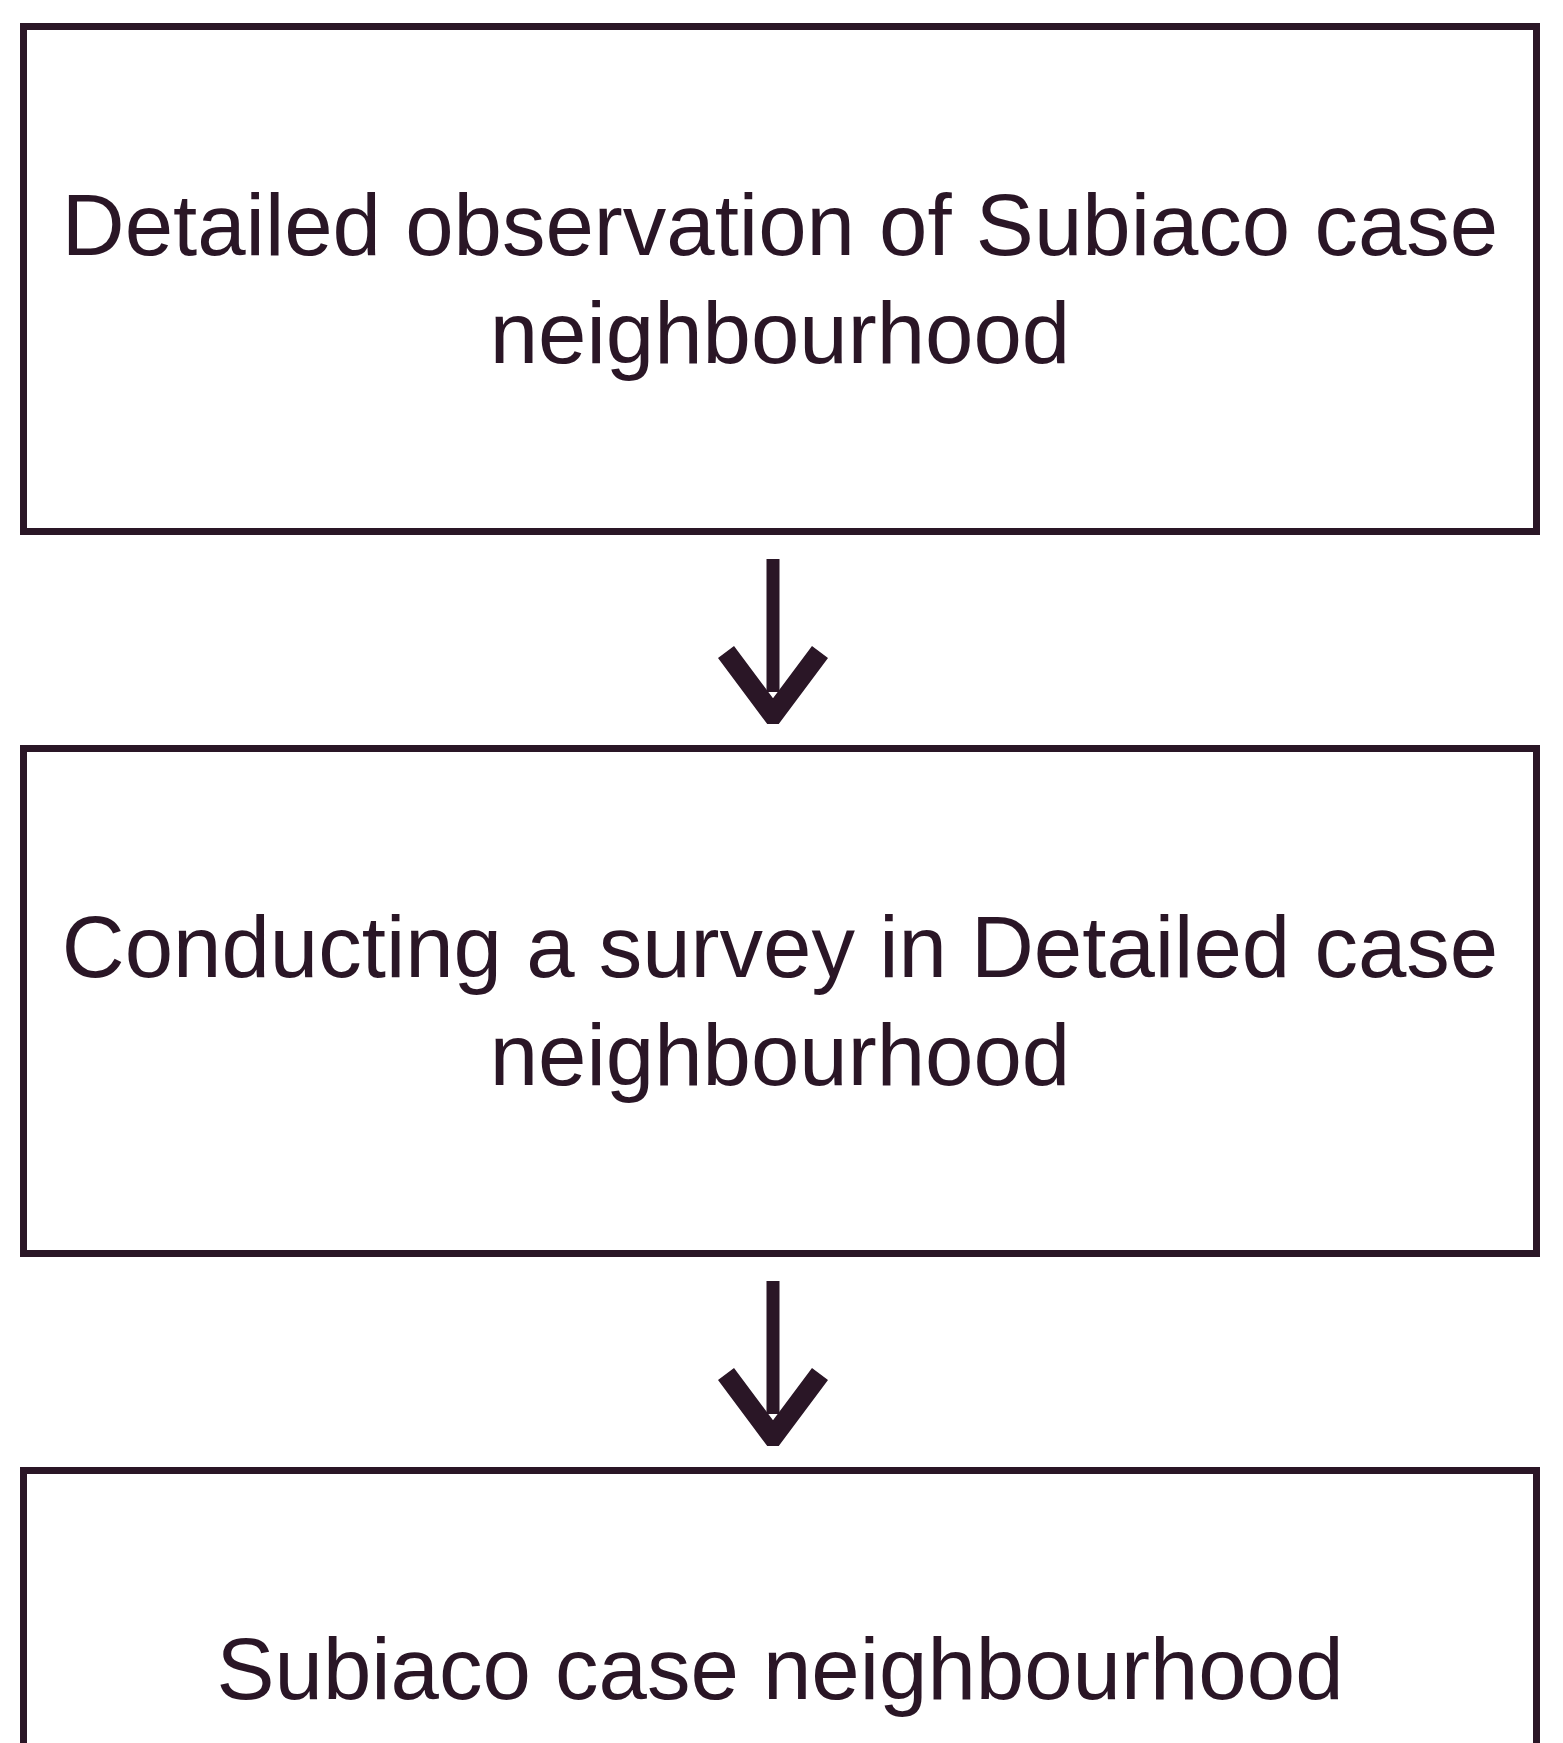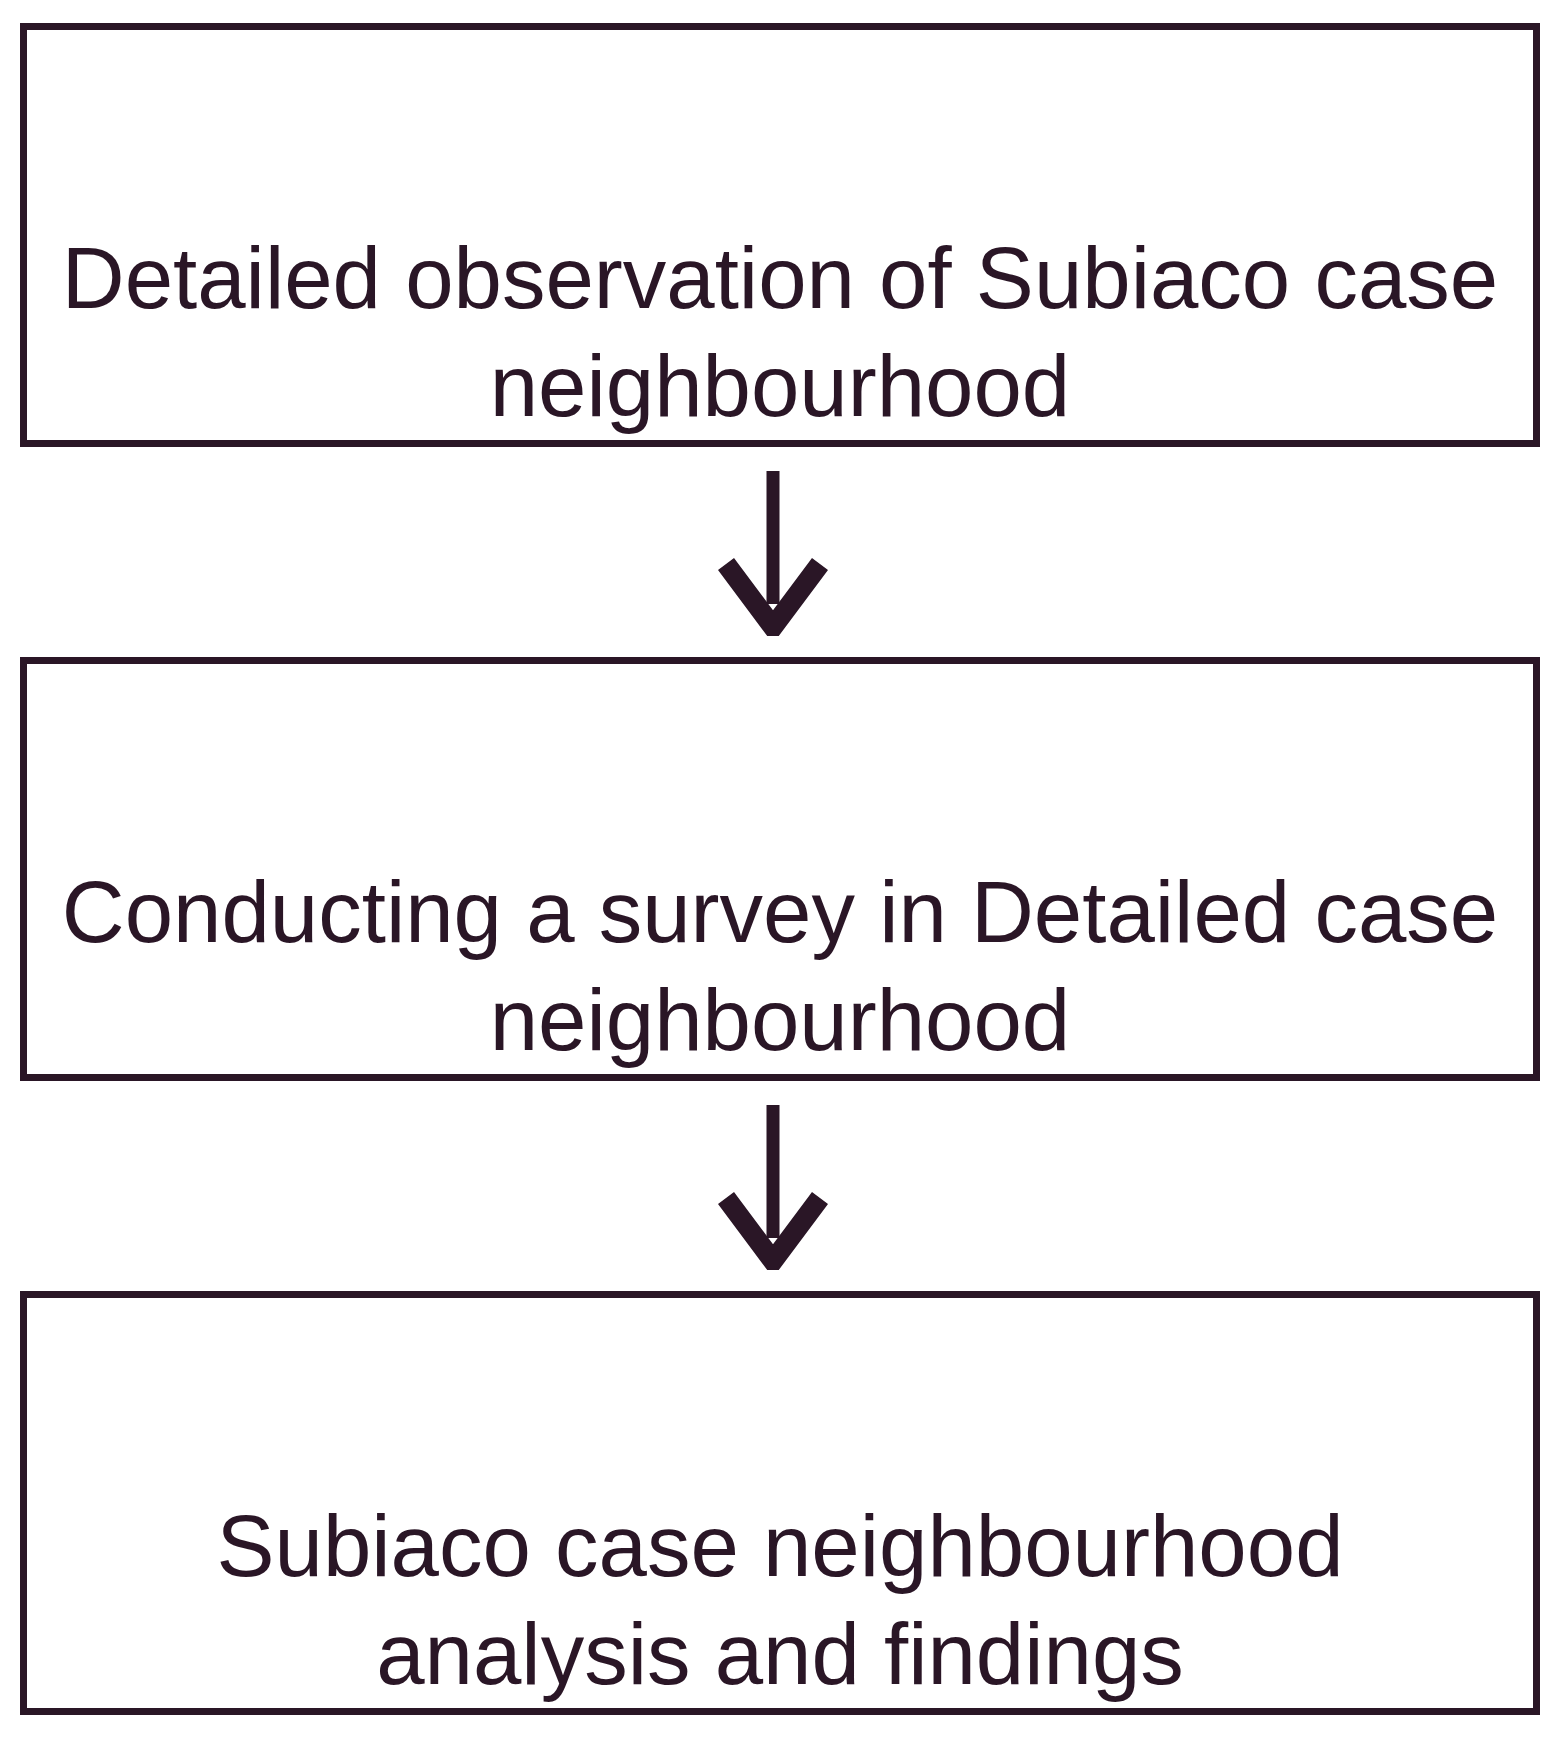--- a/index.html
+++ b/index.html
@@ -12,25 +12,25 @@
     width: 1563px;
     height: 1743px;
     background: #ffffff;
     font-family: "Liberation Sans", sans-serif;
     overflow: hidden;
   }
   .flow-box {
     box-sizing: border-box;
     margin-left: 20px;
     width: 1520px;
-    height: 424px;
+    height: 512px;
     border: 7px solid #2a1626;
     background: #ffffff;
     display: flex;
-    align-items: flex-end;
+    align-items: center;
     justify-content: center;
     text-align: center;
     padding: 0 30px;
   }
   .flow-box .box-label {
     font-size: 87px;
     line-height: 1.24;
     color: #2a1626;
     letter-spacing: 0px;
   }

